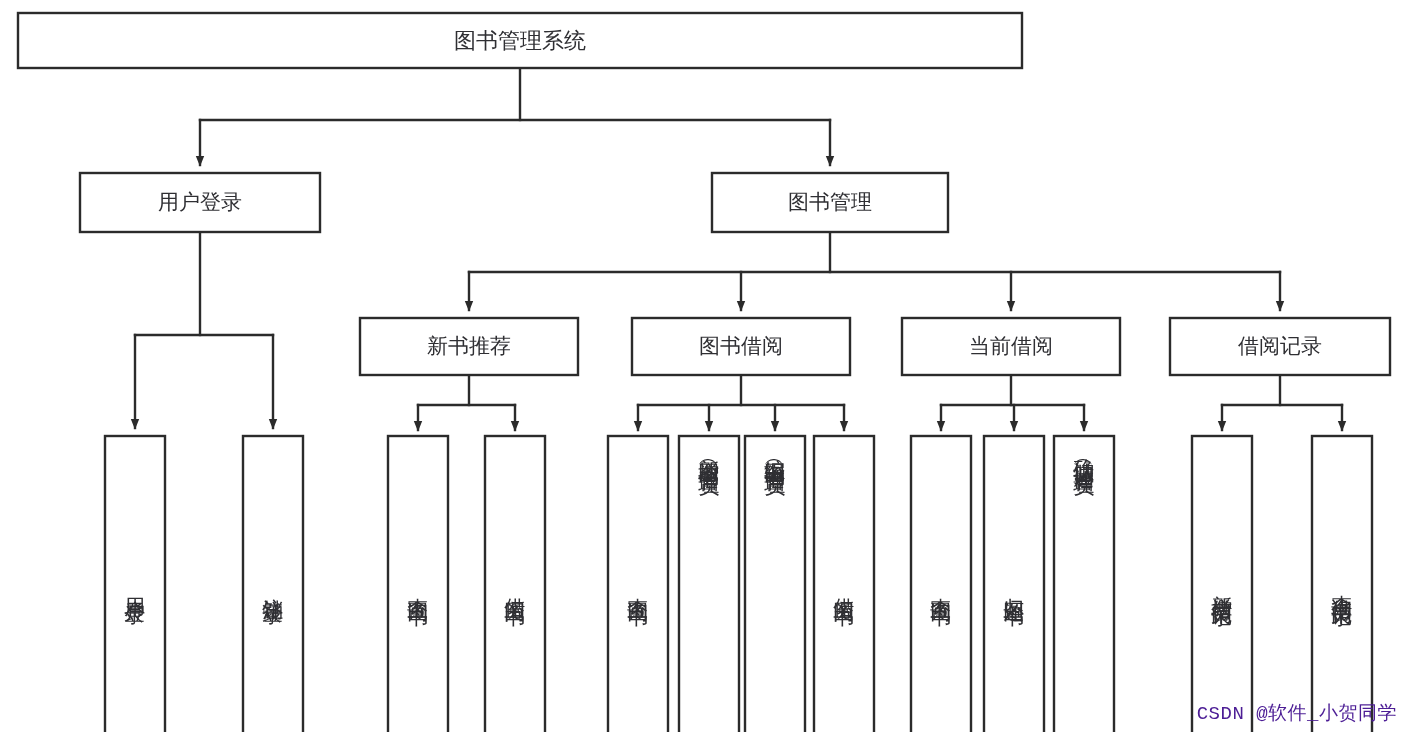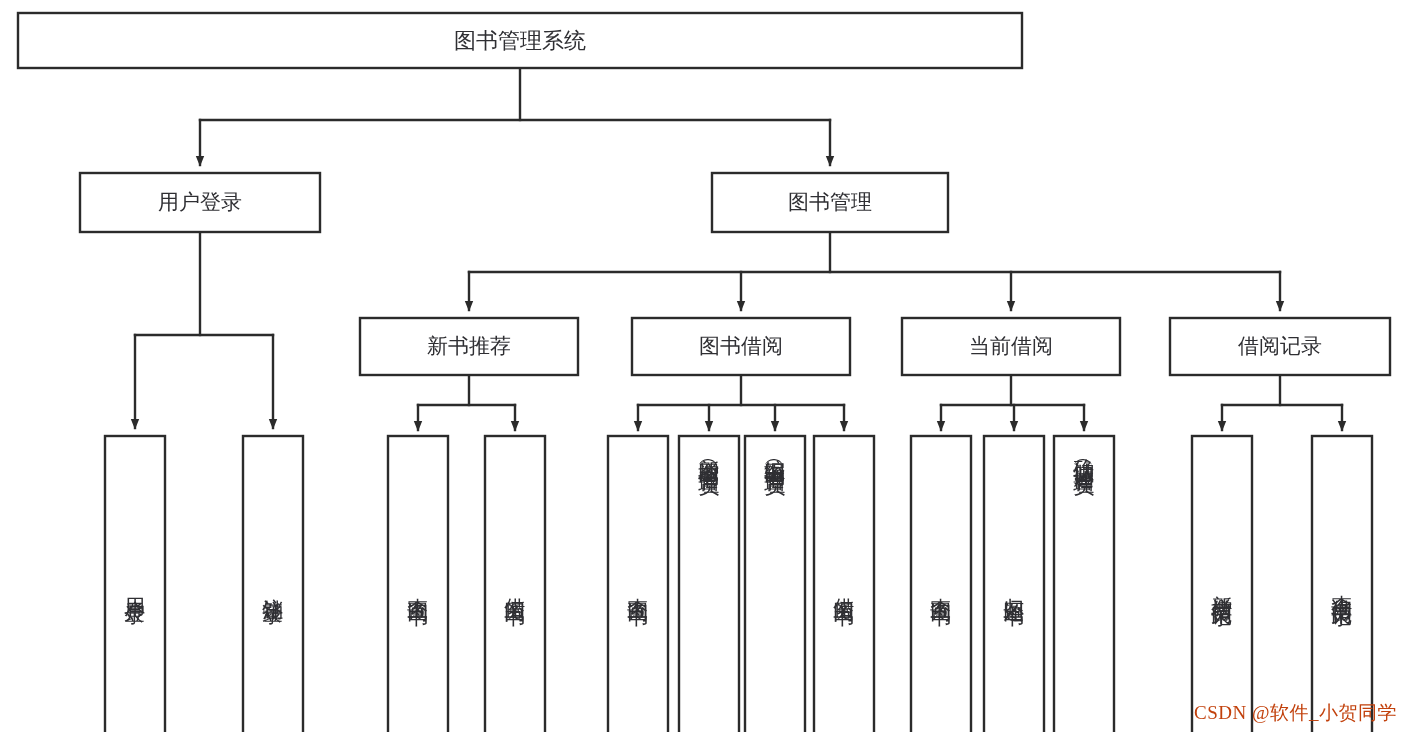--- a/index.html
+++ b/index.html
@@ -65,23 +65,23 @@
     line-height: 1.32;
     letter-spacing: 2.5px;
     color: #2f2f33;
     white-space: nowrap;
     text-align: center;
   }
   .watermark {
     position: absolute;
     right: 8px;
     bottom: 6px;
-    font-family: Liberation Serif, serif;
+    font-family: Liberation Mono, monospace;
     font-size: 19px;
-    color: #c2410c;
+    color: #4c1d95;
     letter-spacing: 0.5px;
     white-space: nowrap;
   }
 </style>
 </head>
 <body>
 
 <div id="stage">
 
   <svg id="diagram" viewBox="0 0 1405 747">

